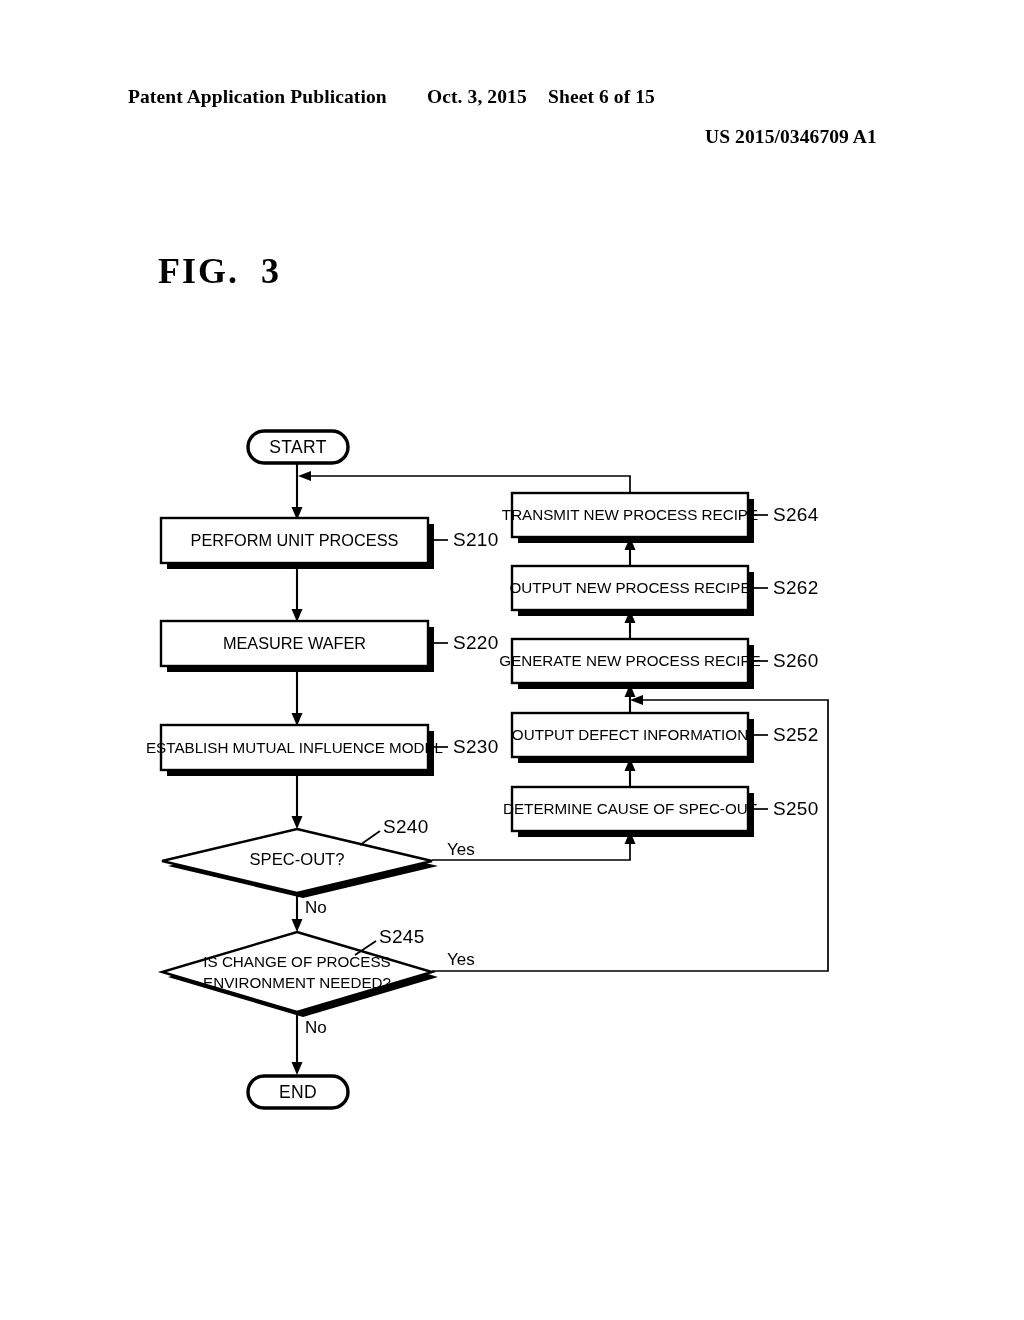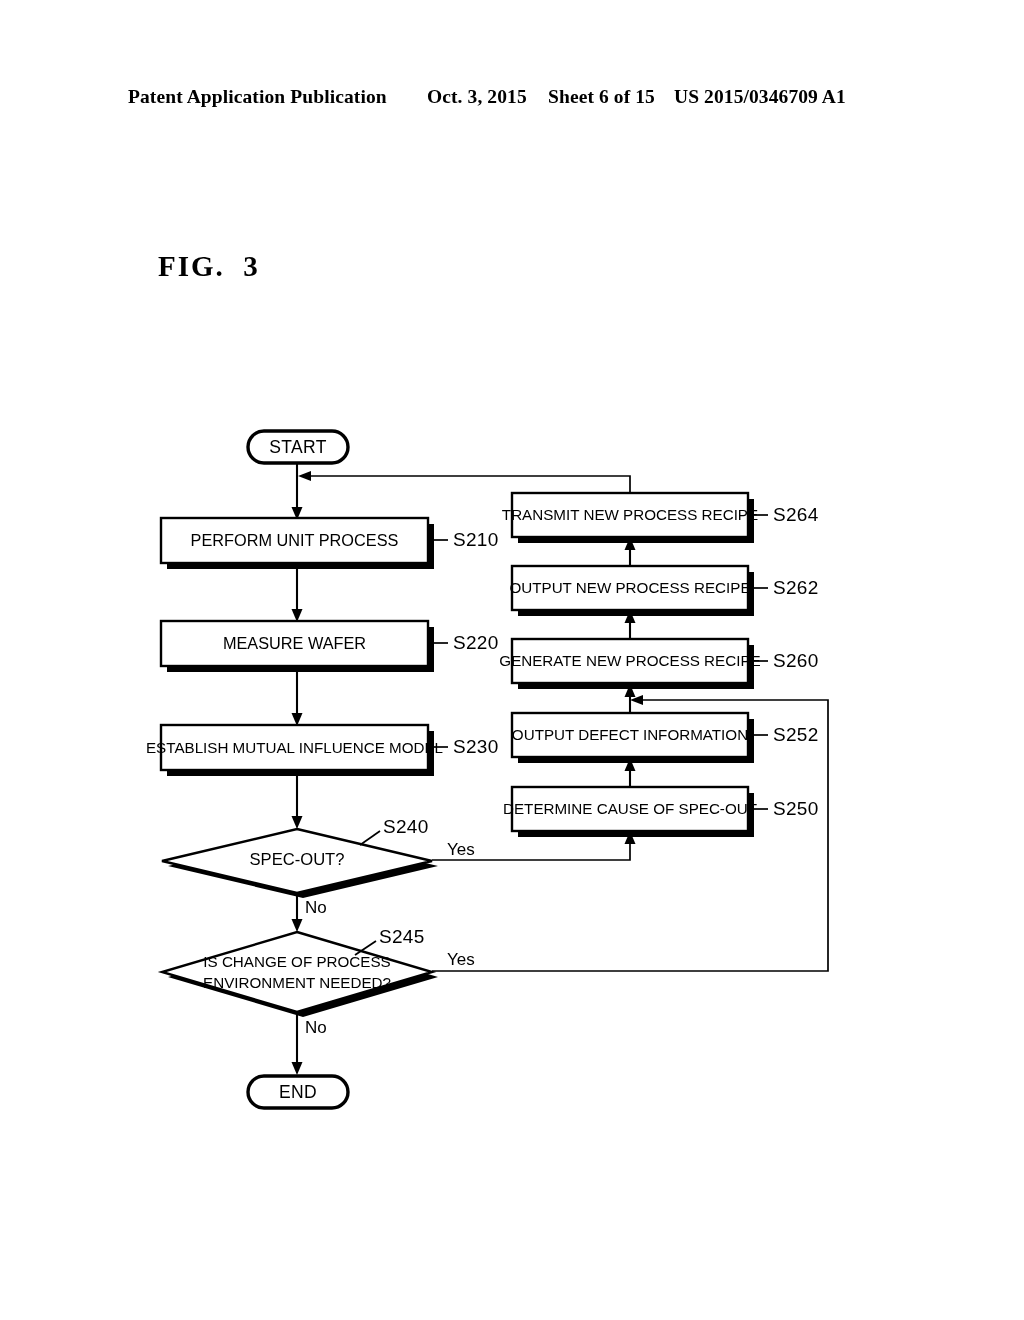--- a/index.html
+++ b/index.html
@@ -28,30 +28,30 @@
     align-items: baseline;
     font-family: "Liberation Serif", serif;
     font-weight: bold;
     font-size: 19.5px;
     letter-spacing: 0.1px;
     white-space: nowrap;
   }
   .hdr-pub   { position: absolute; left: 128px; }
   .hdr-date  { position: absolute; left: 427px; }
   .hdr-sheet { position: absolute; left: 548px; }
-  .hdr-num   { position: absolute; left: 674px; }
+  .hdr-num   { position: absolute; left: 705px; margin-top: 40px; }
 
   
   .fig-label {
     position: absolute;
     left: 158px;
     top: 250px;
     font-family: "Liberation Serif", serif;
     font-weight: bold;
-    font-size: 29px;
+    font-size: 36px;
     letter-spacing: 2px;
     white-space: pre;
   }
 
   
   #flow-svg {
     position: absolute;
     left: 0;
     top: 0;
     width: 1024px;

